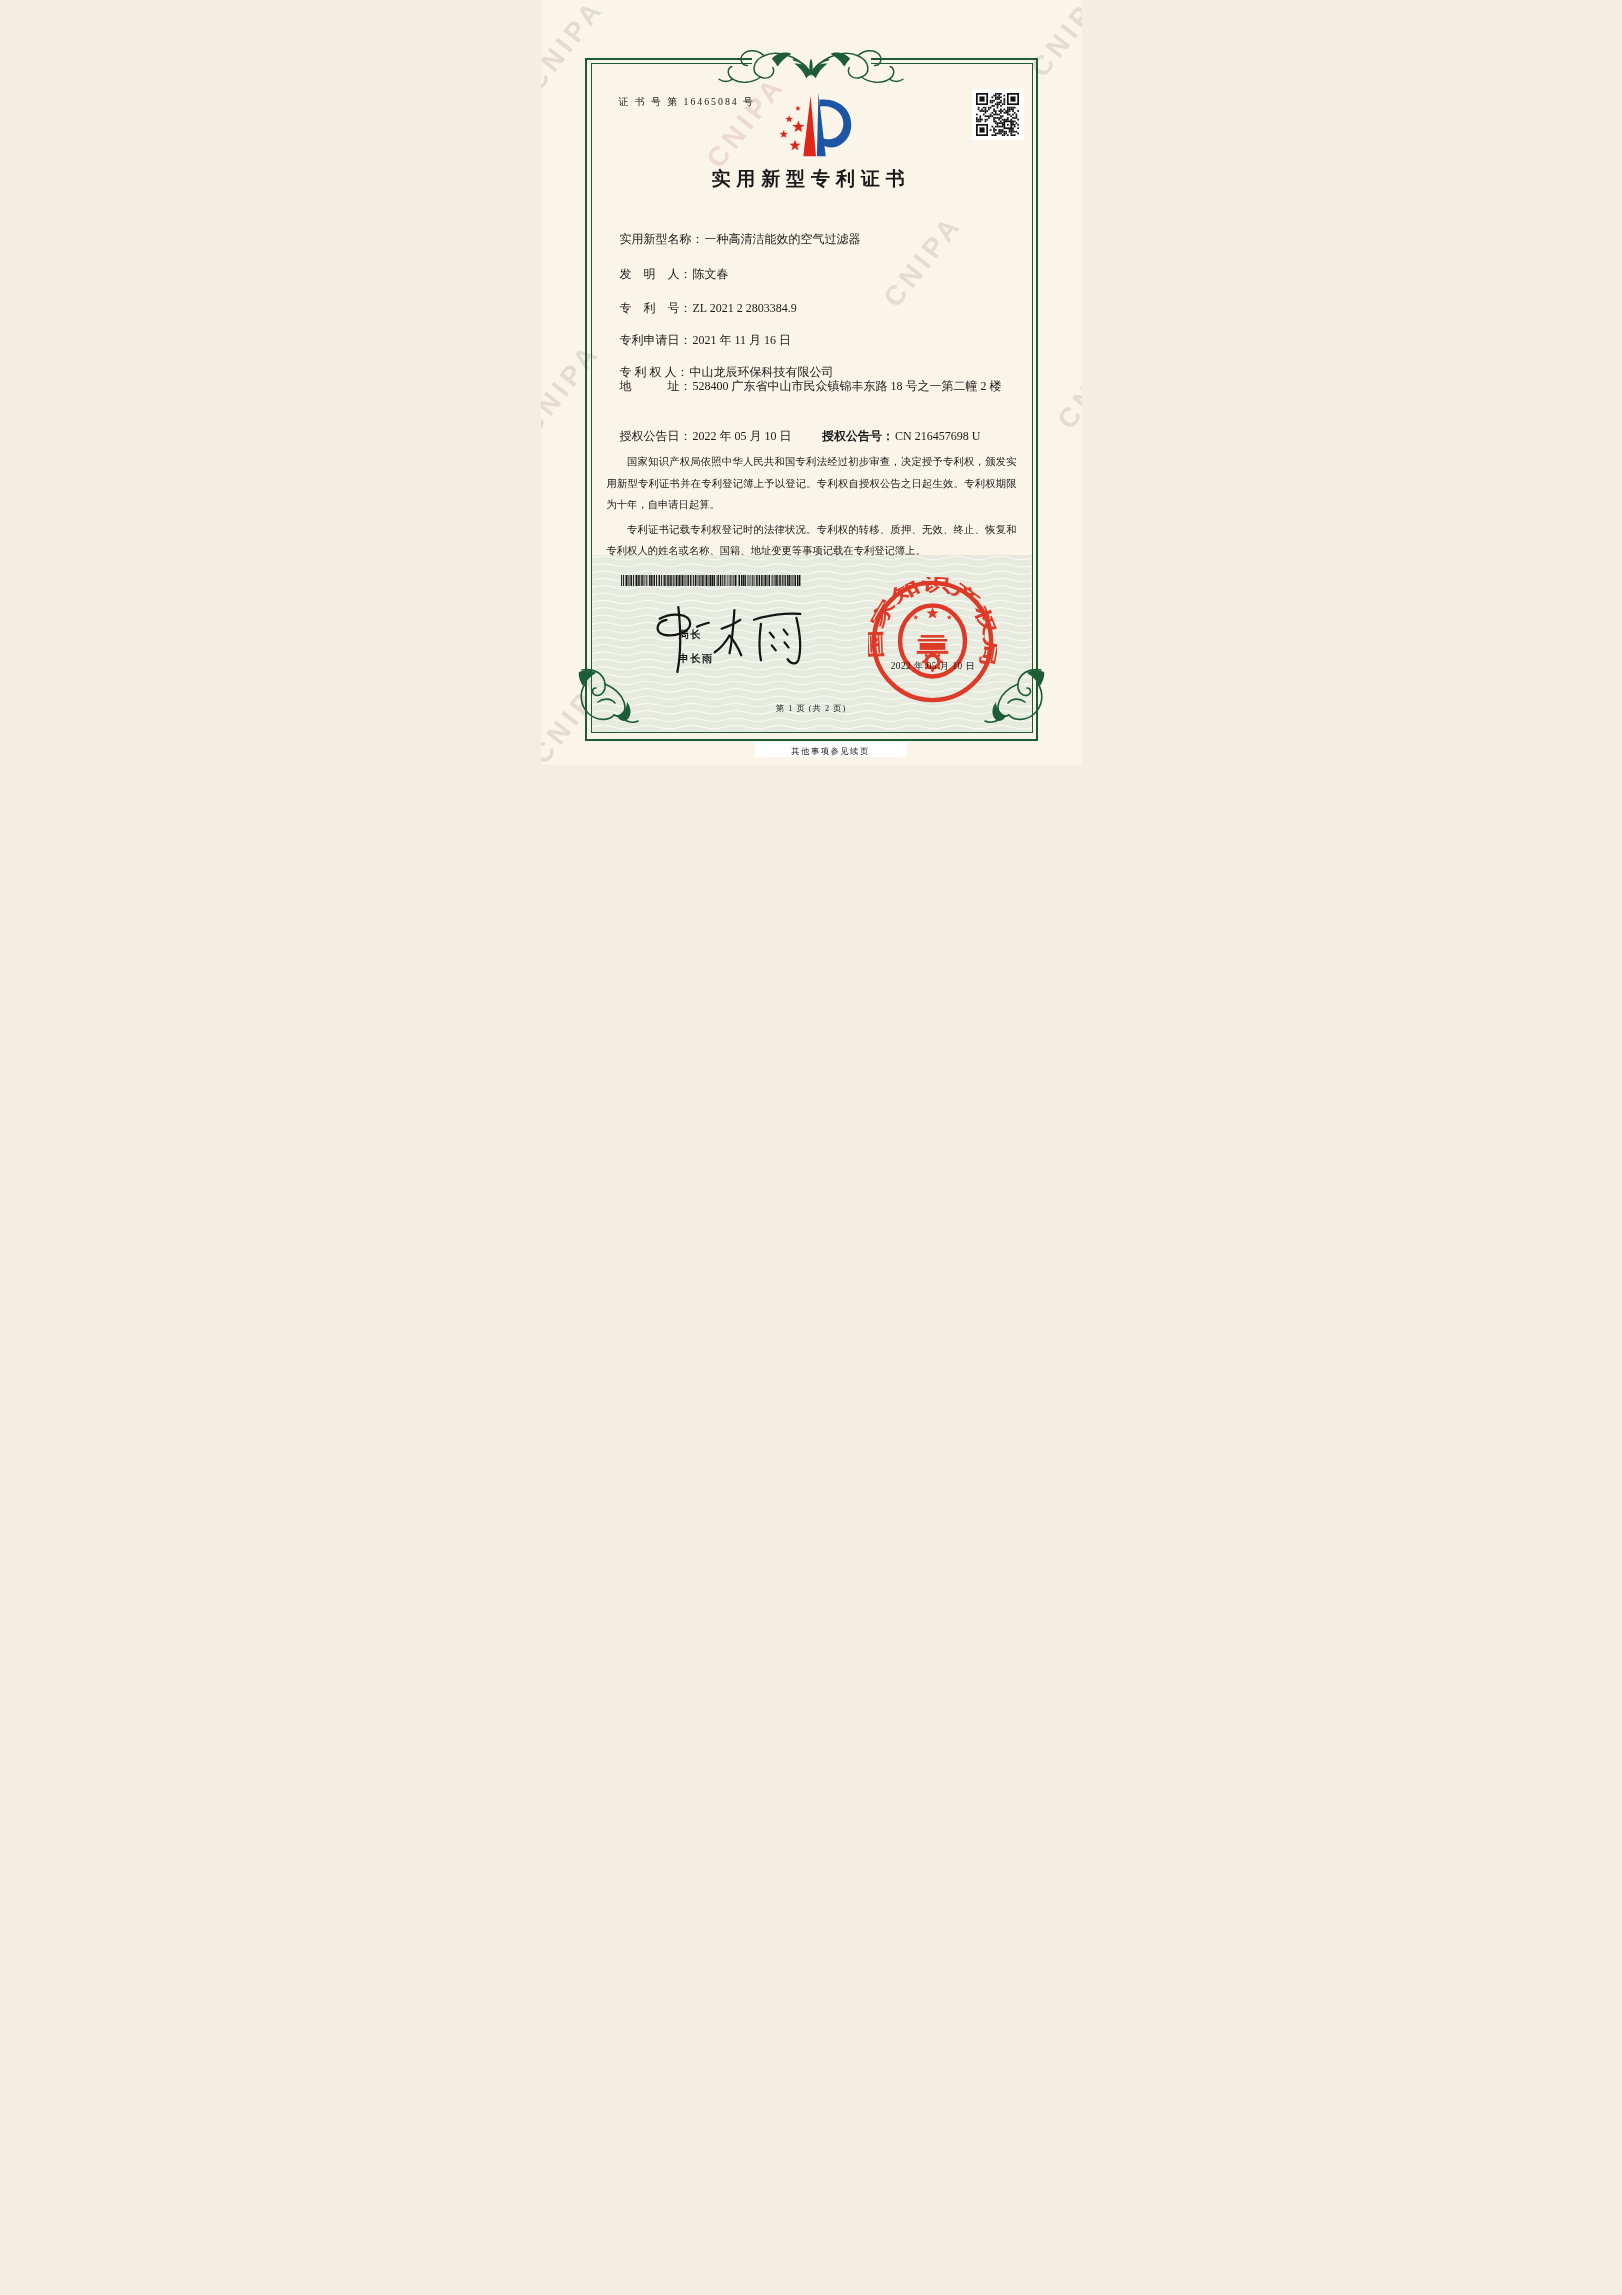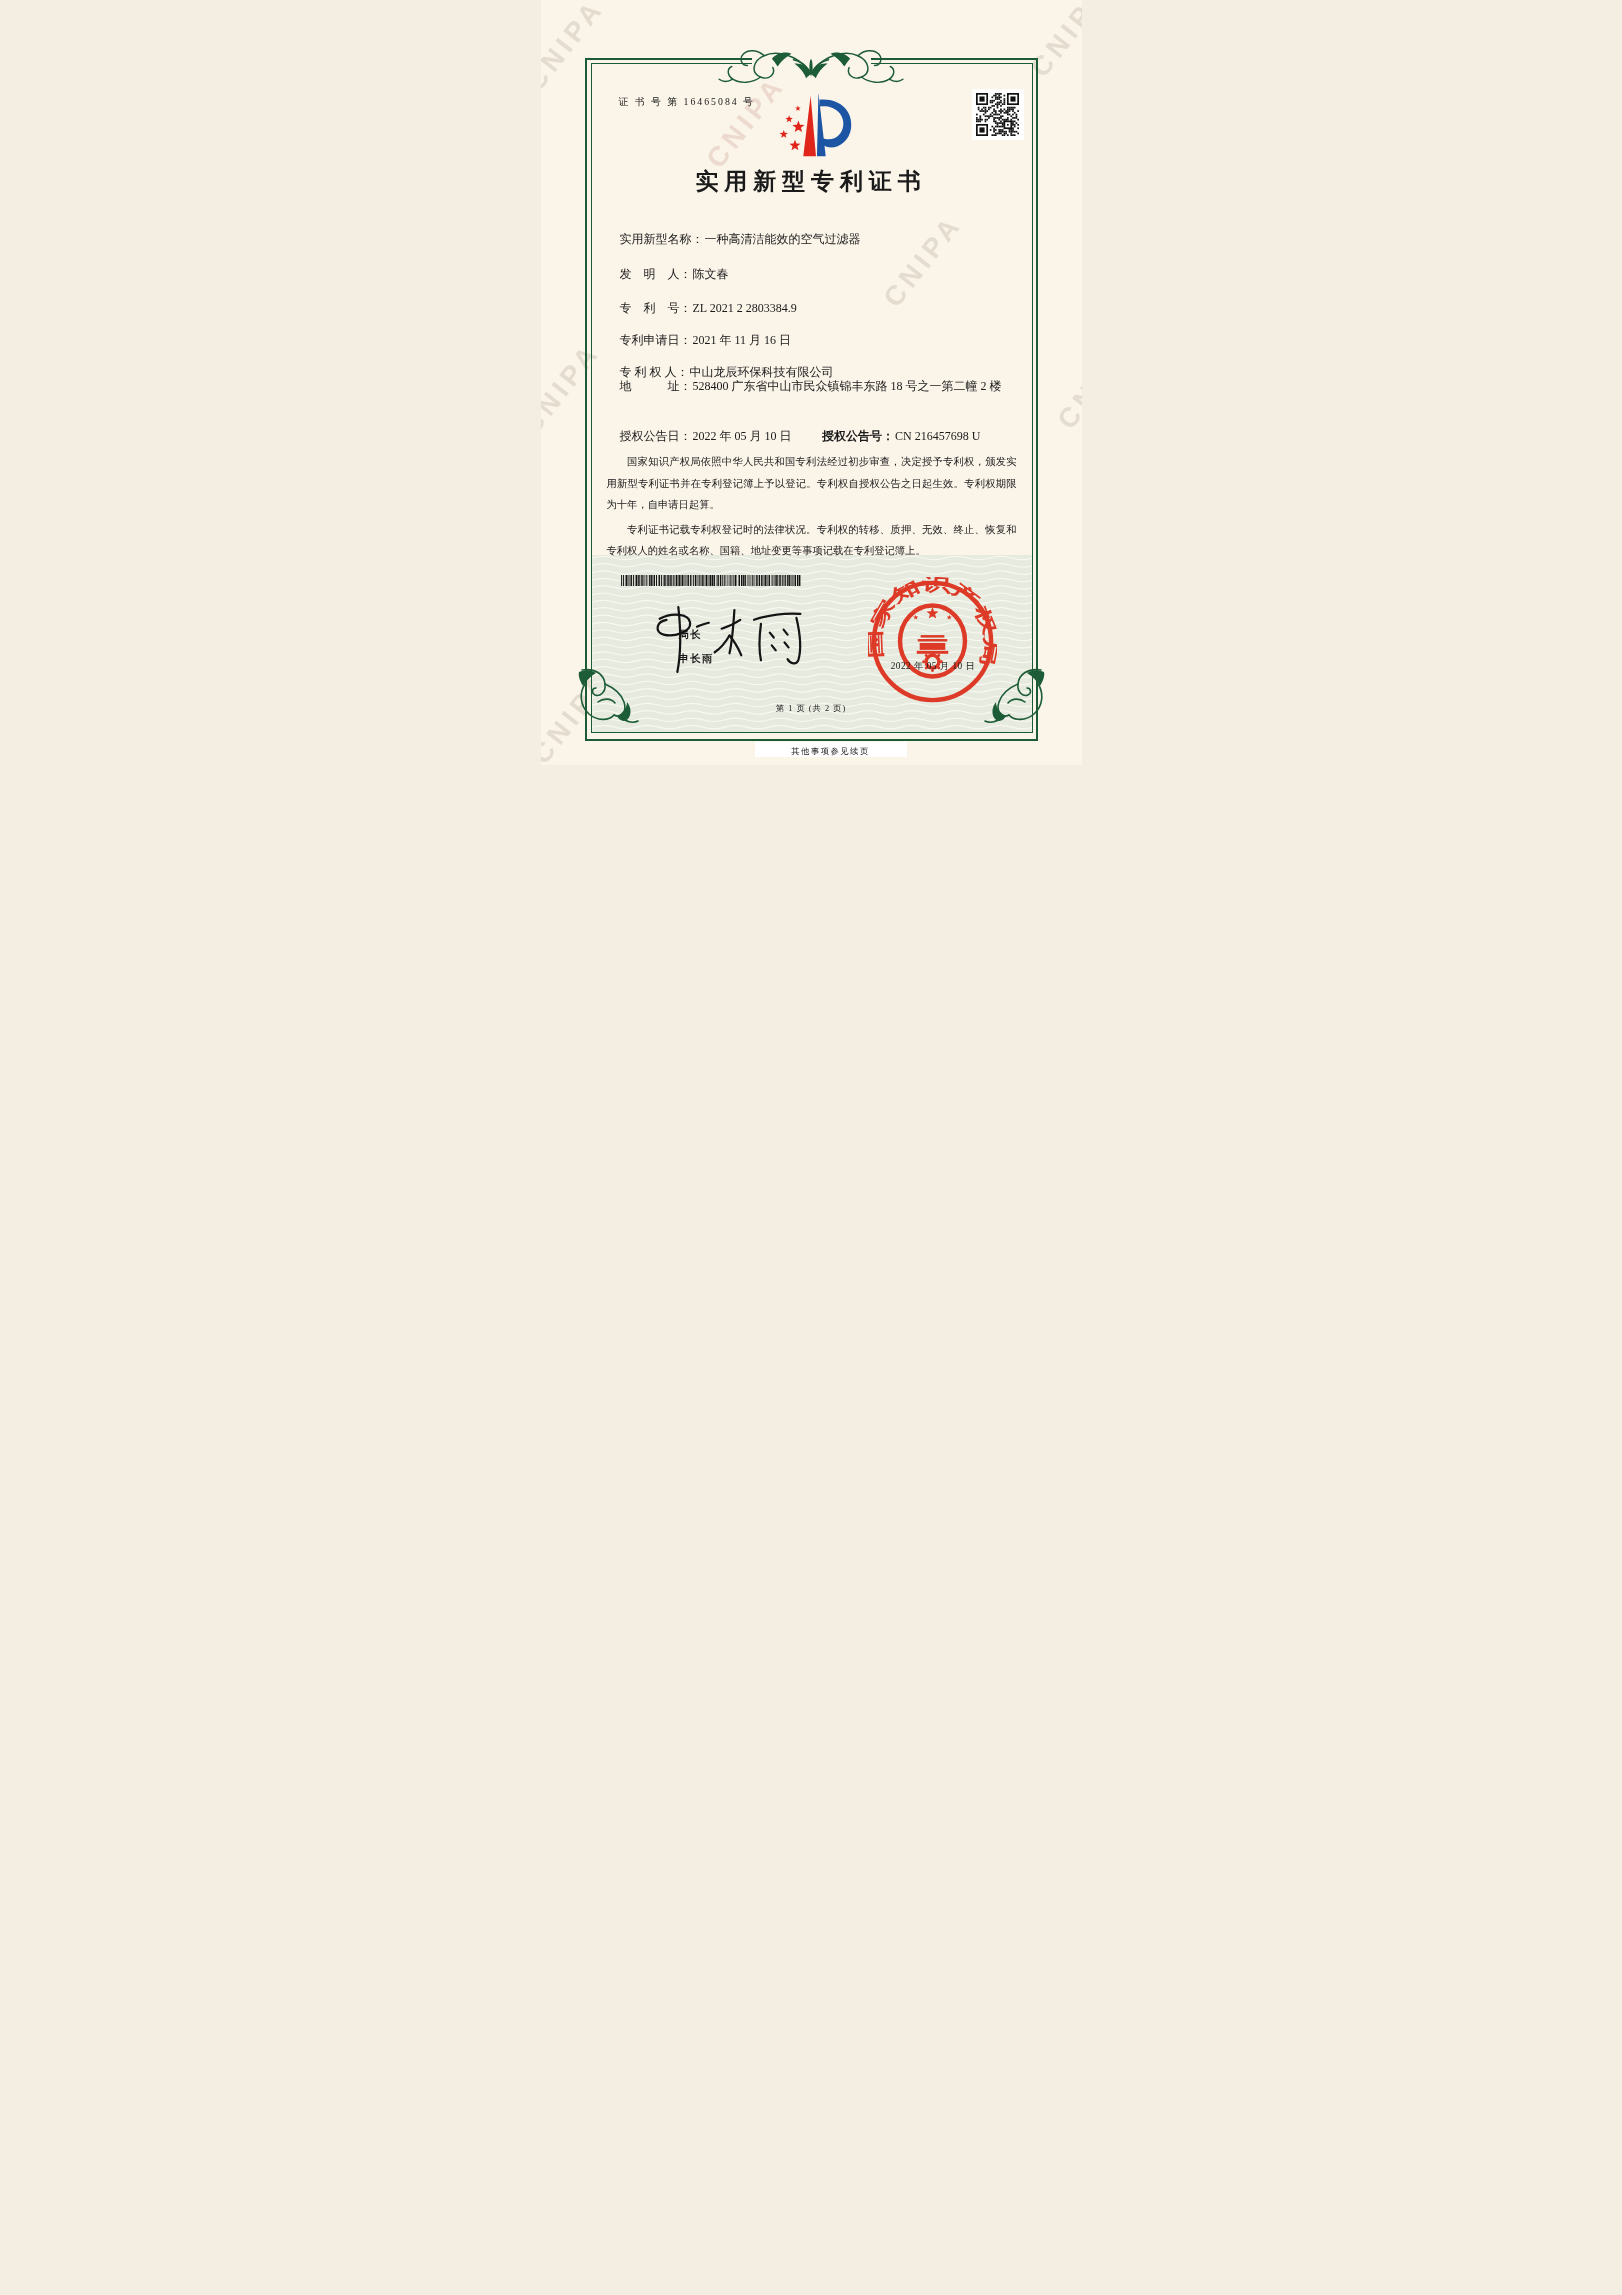--- a/index.html
+++ b/index.html
@@ -25,21 +25,21 @@
   .wm4{left:328px;top:245px;}
   .wm5{left:-34px;top:373px;}
   .wm6{left:-23.6px;top:702px;}
   .wm7{left:502px;top:367px;}
   
   .cert-no{position:absolute;left:78px;top:96px;font-size:9.8px;letter-spacing:2px;z-index:3;}
   .logo{position:absolute;left:233px;top:88px;width:82px;height:75px;z-index:3;}
   .qr-box{position:absolute;left:431px;top:89px;width:52px;height:51px;background:#fff;z-index:3;}
   .qr-box svg{position:absolute;left:4.4px;top:3.9px;}
   .title{position:absolute;left:0;width:100%;top:166px;text-align:center;
-    font-size:23px;font-weight:bold;letter-spacing:5.9px;z-index:3;}
+    font-size:19px;font-weight:bold;letter-spacing:5.9px;z-index:3;}
   
   .field-row{position:absolute;left:79px;width:393px;font-size:12px;z-index:3;white-space:nowrap;}
   .fvalue{margin-left:1px;}
   .grant-2{margin-left:27.5px;font-weight:bold;}
   
   .body-text{position:absolute;left:63px;top:448px;width:416px;font-size:10.3px;
     line-height:21.6px;text-align:justify;z-index:3;}
   .body-text p{margin:3px;text-indent:2em;}
   
   .barcode{position:absolute;left:80px;top:575px;width:181px;height:11.3px;z-index:3;}

